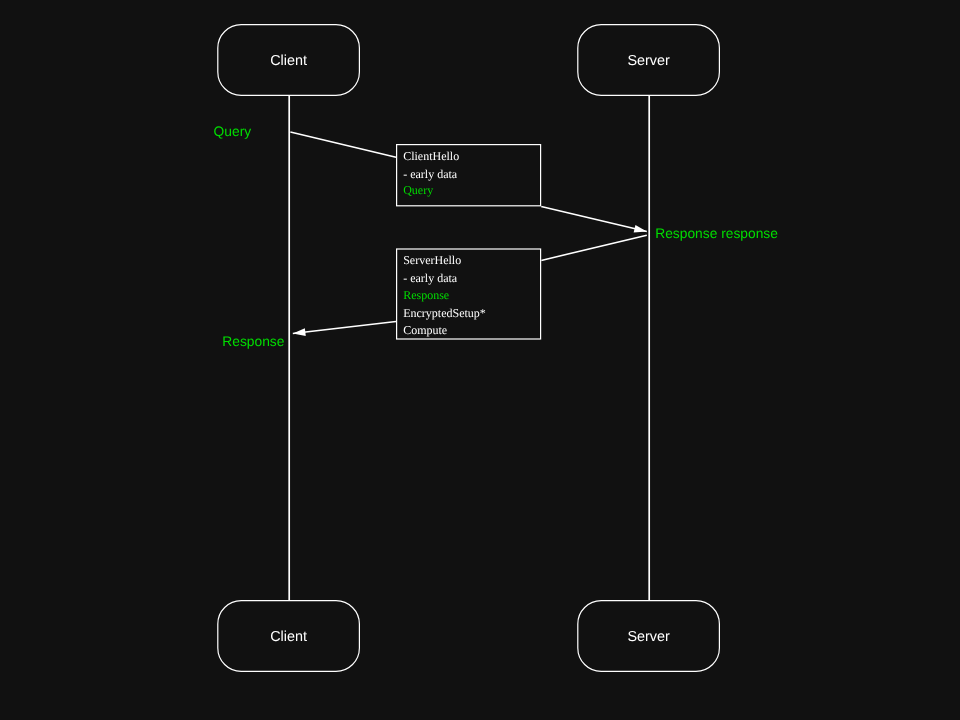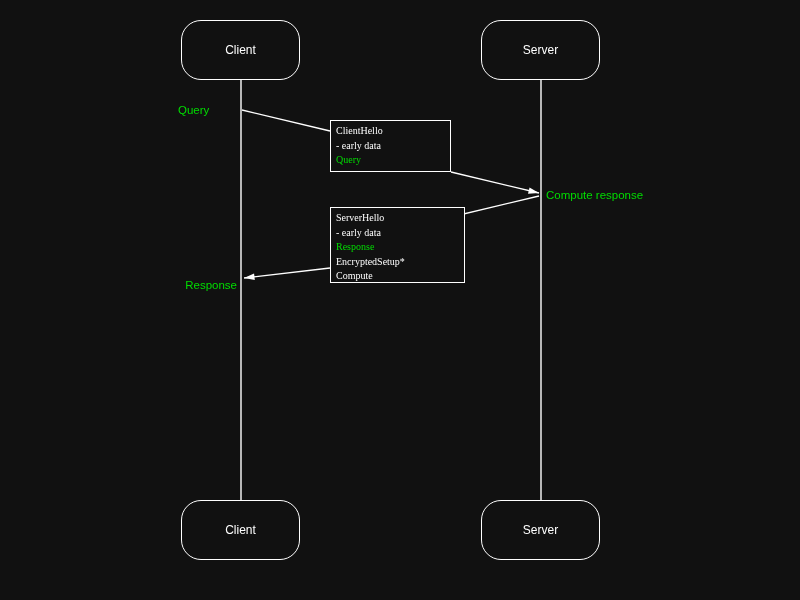--- a/index.html
+++ b/index.html
@@ -103,27 +103,27 @@
   <div class="lifeline-box" id="box-server-bottom" style="left: 481px; top: 500px; width: 119px; height: 60px;">
     <span class="lifeline-box-label">Server</span>
   </div>
 
   <div class="msg-box" id="msgbox-clienthello" style="left: 330px; top: 120px; width: 121px; height: 52px;">
     <div class="msg-line">ClientHello</div>
     <div class="msg-line">- early data</div>
     <div class="msg-line green">Query</div>
   </div>
 
-  <div class="msg-box" id="msgbox-serverhello" style="left: 330px; top: 207px; width: 135px; height: 76px;">
+  <div class="msg-box" id="msgbox-serverhello" style="left: 330px; top: 207px; width: 121px; height: 76px;">
     <div class="msg-line">ServerHello</div>
     <div class="msg-line">- early data</div>
     <div class="msg-line green">Response</div>
     <div class="msg-line">EncryptedSetup*</div>
     <div class="msg-line">Compute</div>
   </div>
 
   <div class="note-label" id="label-query" style="left: 178px; top: 103px; color: rgb(0, 221, 0);">Query</div>
 
-  <div class="note-label" id="label-compute-response" style="left: 546px; top: 188px; color: rgb(0, 221, 0);">Compute response</div>
+  <div class="note-label" id="label-compute-response" style="left: 546px; top: 188px; color: rgb(0, 221, 0);">Response response</div>
 
   <div class="note-label right-align" id="label-response" style="left: 178px; top: 278px; color: rgb(0, 221, 0); width: 59px;">Response</div>
 
 </div>
 
 </body></html>

